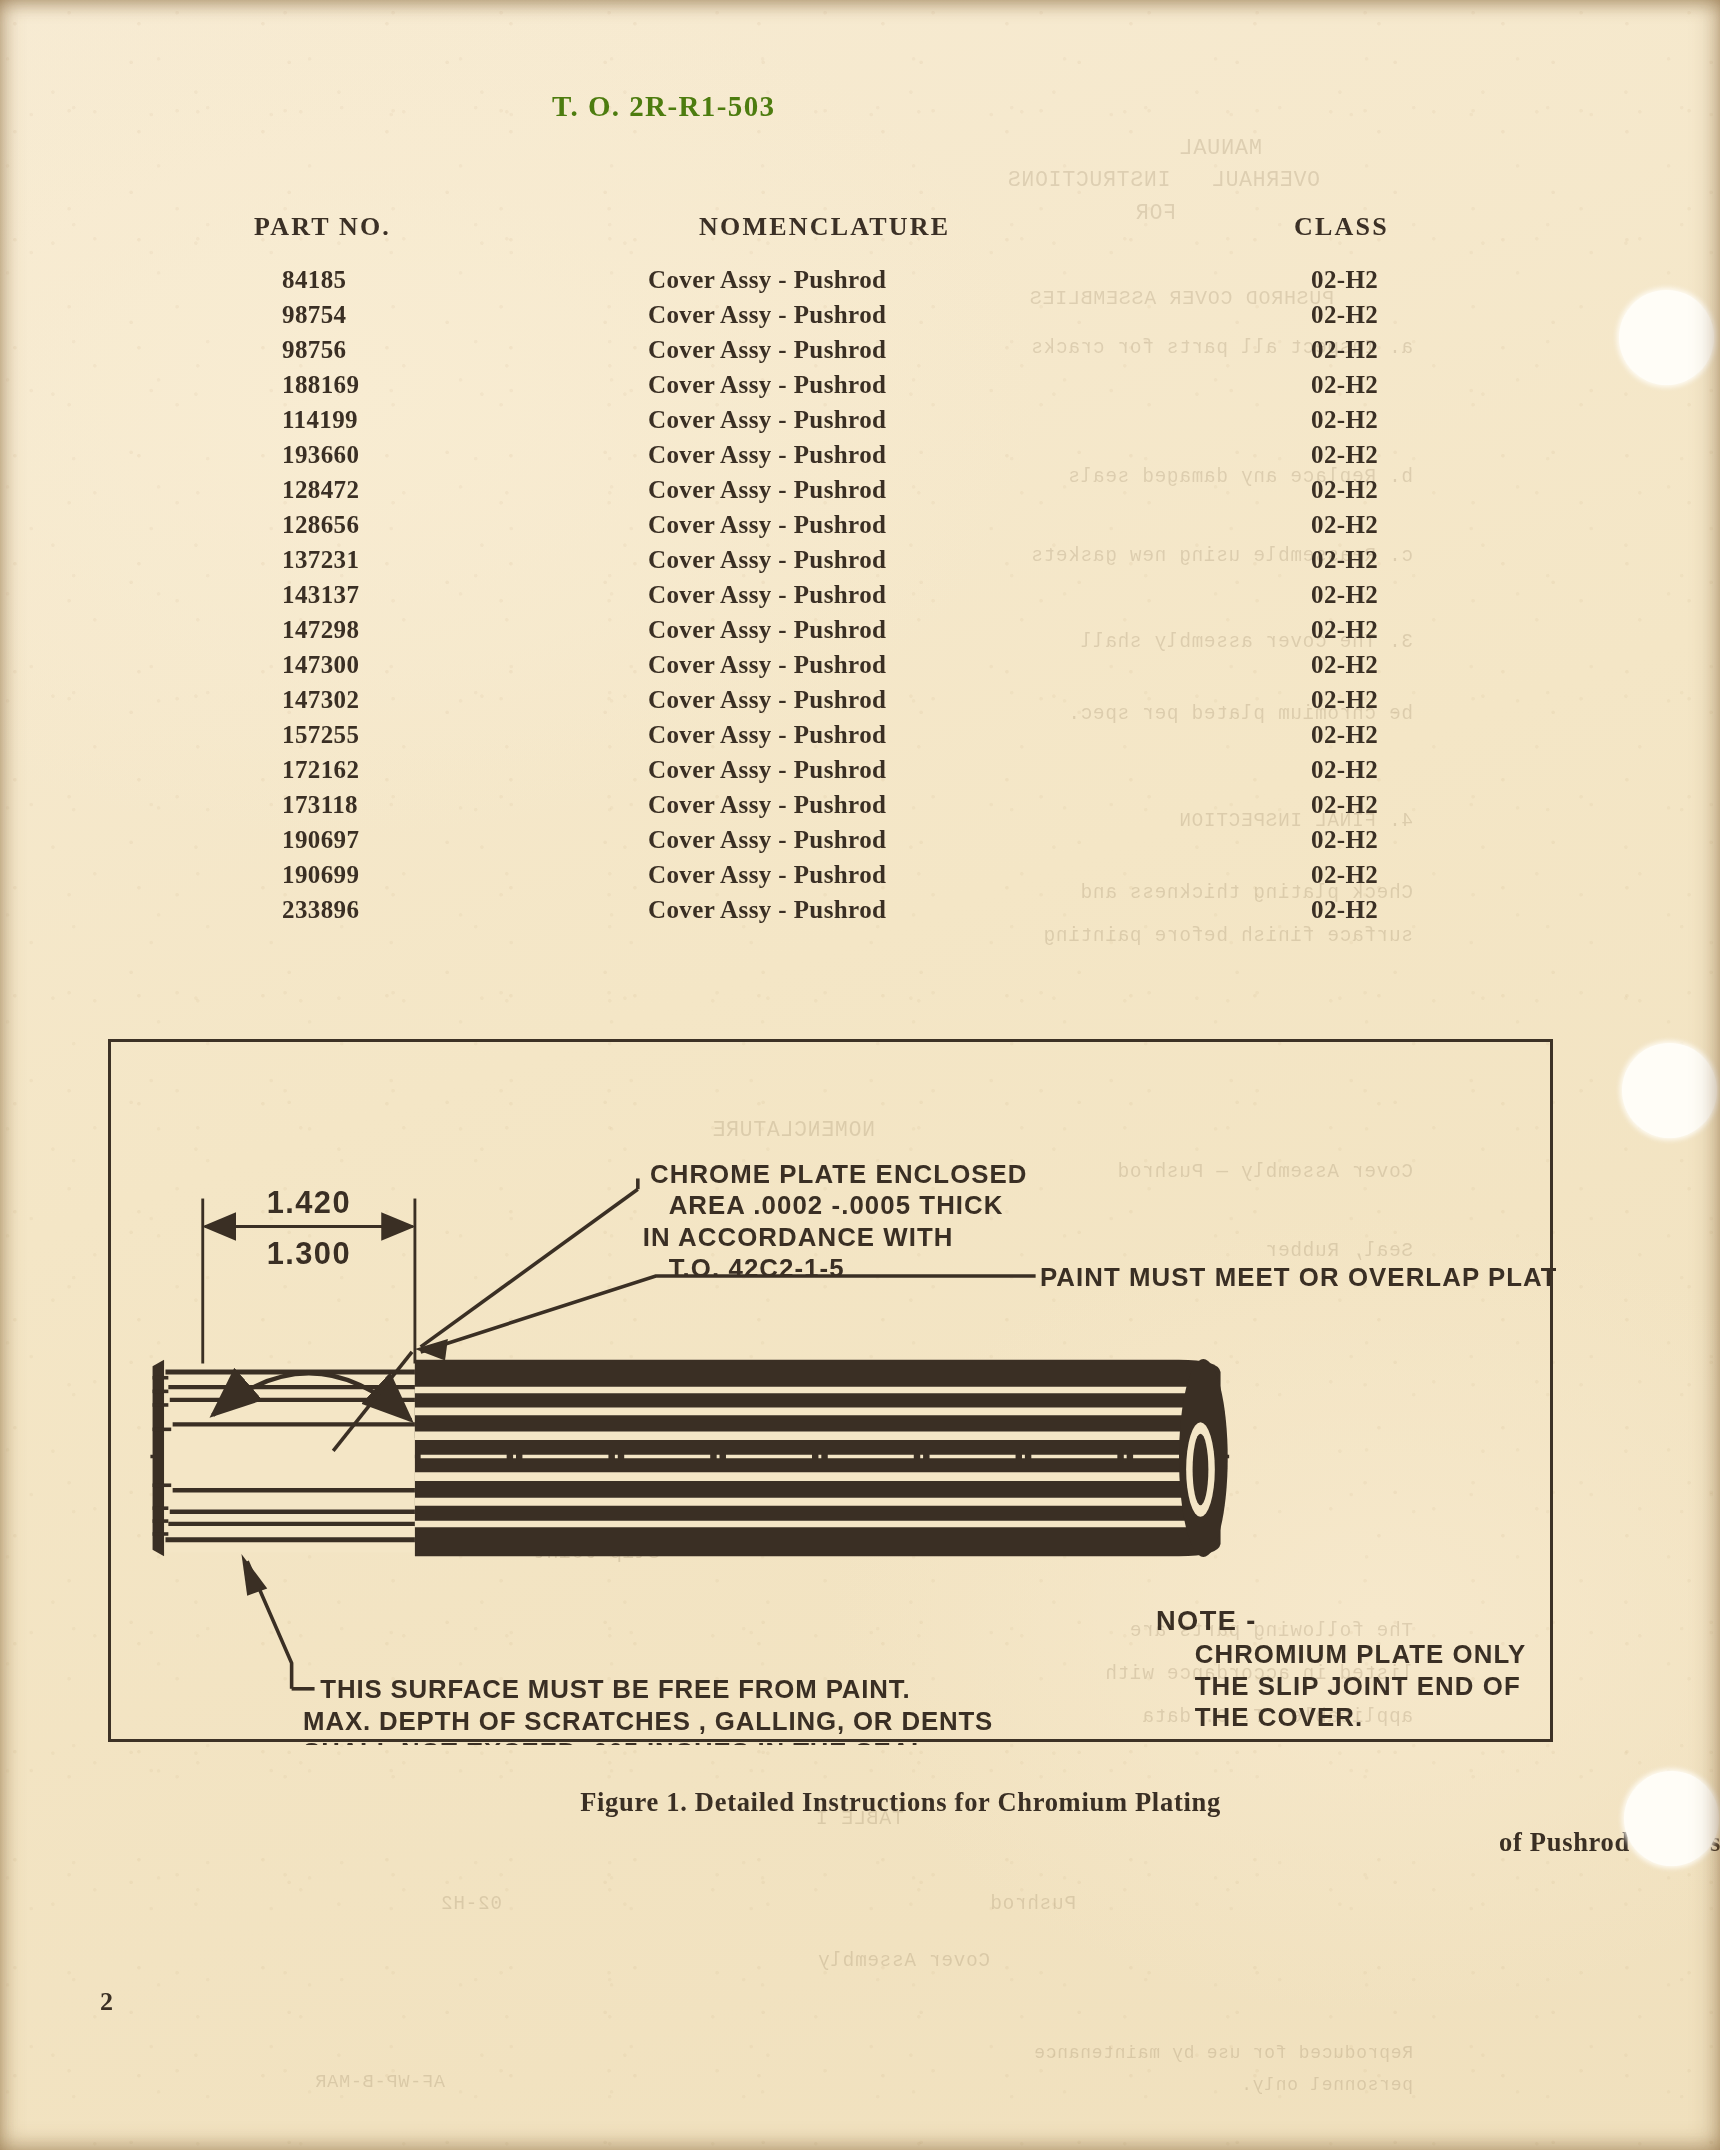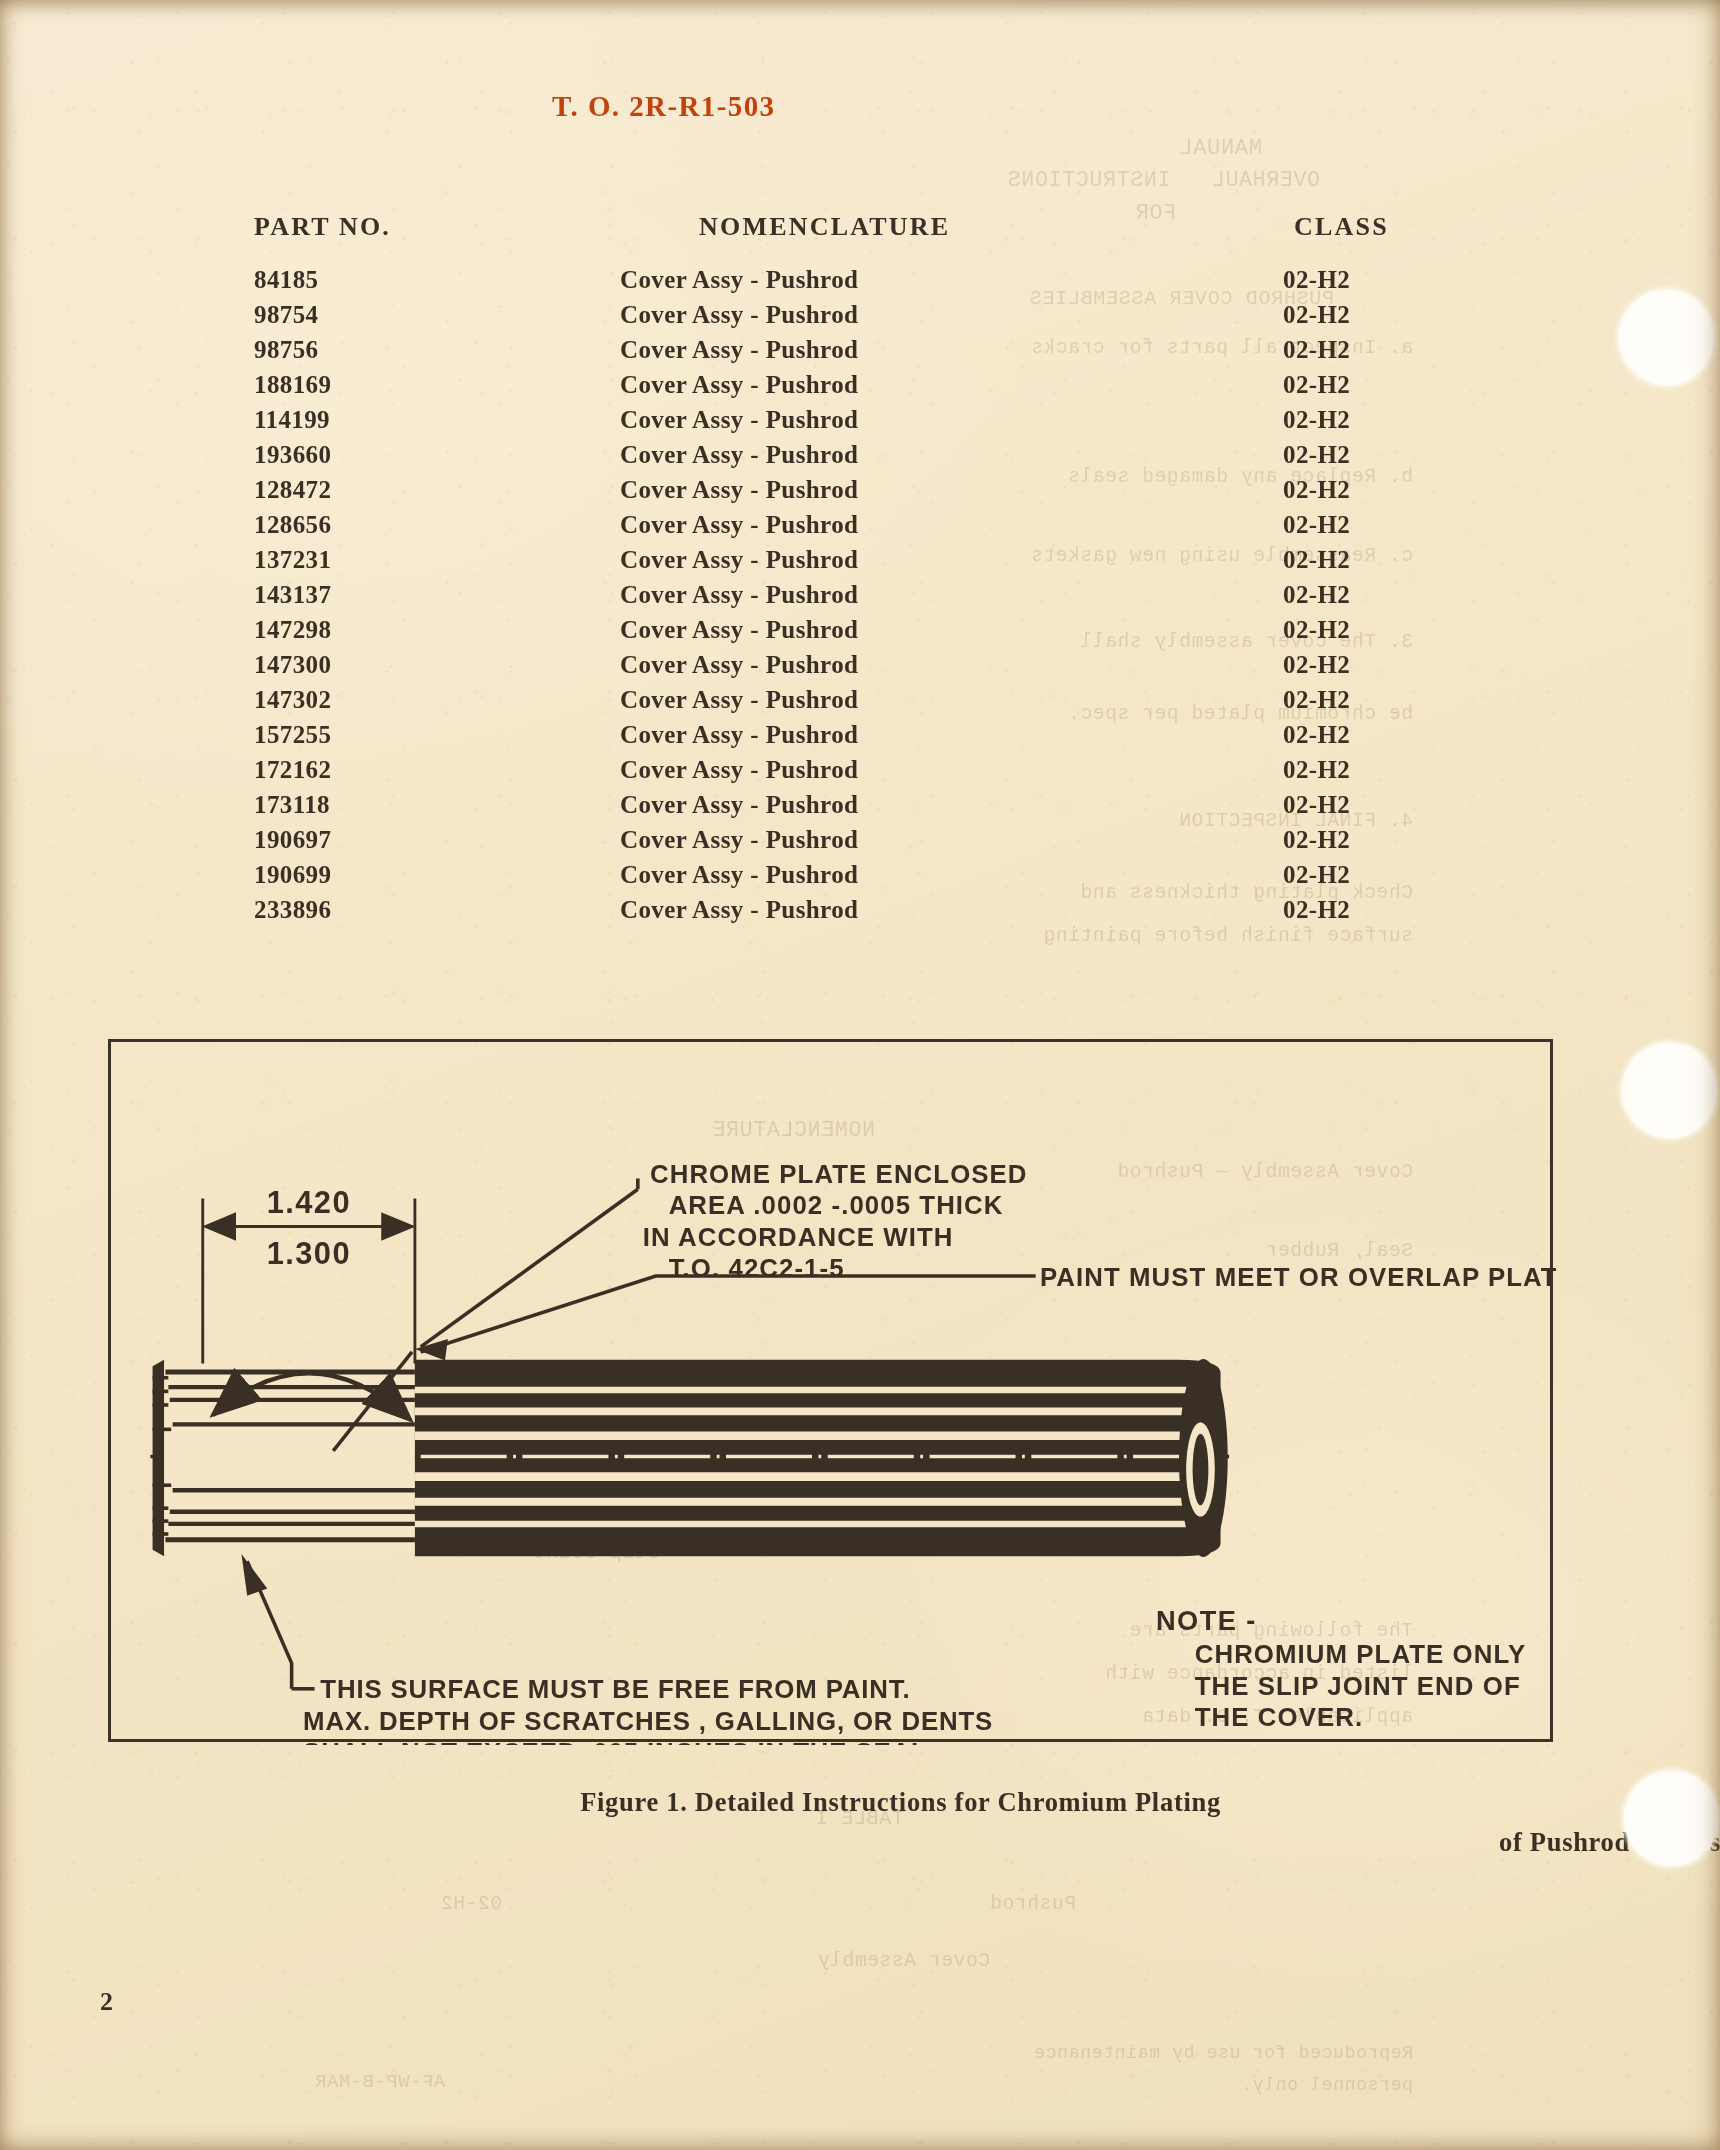--- a/index.html
+++ b/index.html
@@ -45,34 +45,34 @@
   #ghost{
     position:absolute;inset:0;pointer-events:none;
     opacity:.17;color:#6b5433;
     font-family:"Liberation Mono", monospace;
     transform:scaleX(-1);
   }
   .gh{position:absolute;white-space:pre;letter-spacing:0.7px;}
   
   .docnum{
     position:absolute;left:552px;top:90px;
-    font-size:29px;letter-spacing:1.4px;color:#c2410c;
+    font-size:29px;letter-spacing:1.4px;color:#4d7c0f;
     font-family:"Liberation Serif", serif;font-weight:700;
   }
   
   #tablewrap{position:absolute;left:0;top:212px;width:1721px;}
   .thead{position:relative;height:54px;}
   .th{
     position:absolute;font-size:26px;letter-spacing:2.2px;color:#3b3026;
     font-family:"Liberation Serif", serif;font-weight:700;
   }
   .th.c1{left:254px;}
   .th.c2{left:699px;}
   .th.c3{left:1294px;}
-  .trow{position:relative;height:35px;}
+  .trow{position:relative;height:35px;margin-left:28px;}
   .td{
     position:absolute;font-size:25px;color:#3a2f24;white-space:pre;
     font-family:"Liberation Serif", serif;font-weight:700;letter-spacing:0.4px;
   }
   .td.c1{left:254px;}
   .td.c2{left:620px;}
   .td.c3{left:1283px;}
   
   #figbox{
     position:absolute;left:108px;top:1039px;width:1445px;height:703px;

